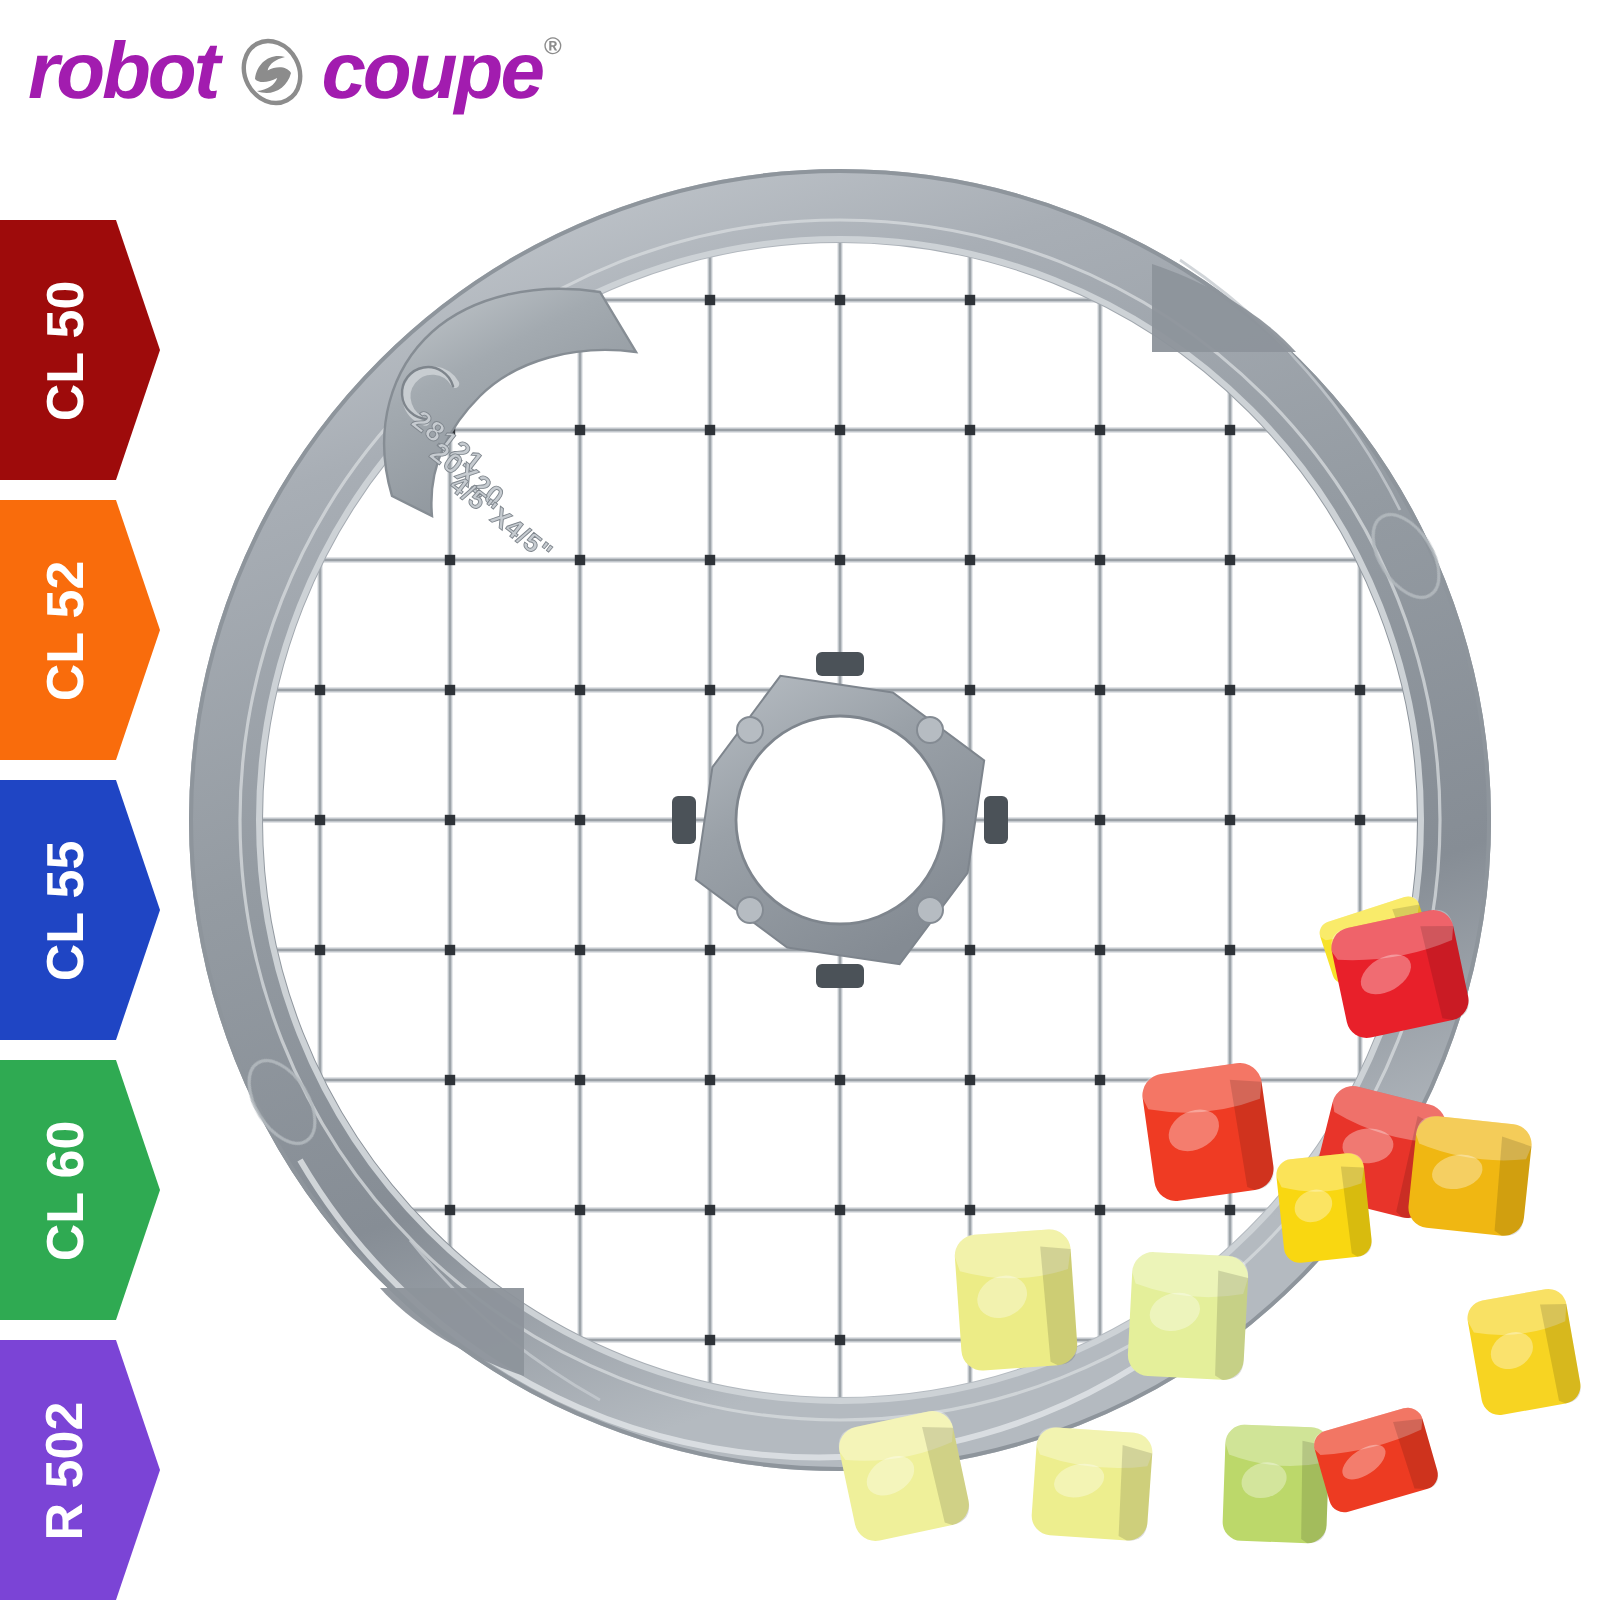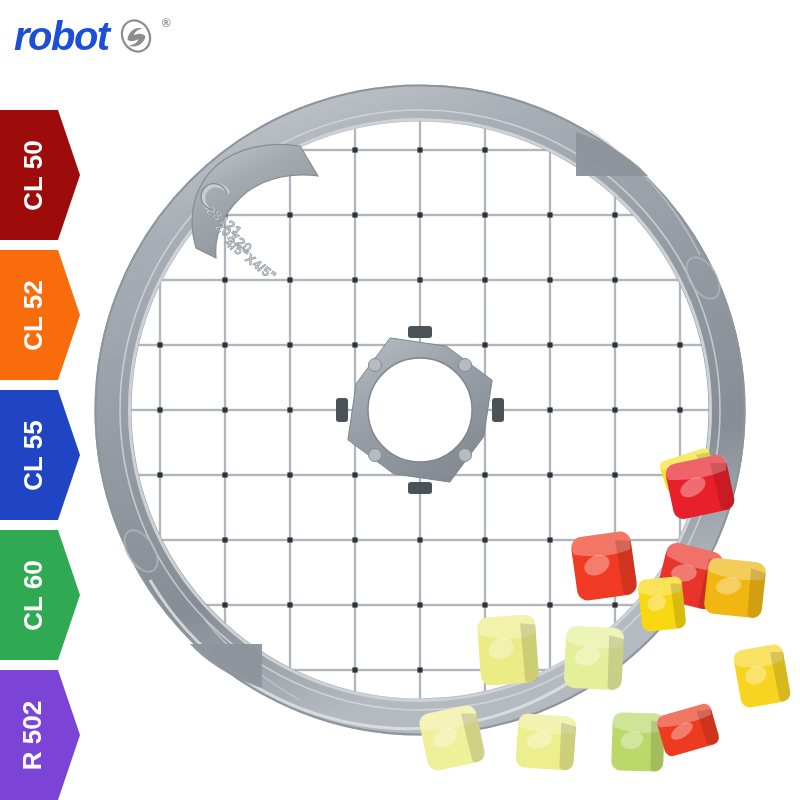--- a/index.html
+++ b/index.html
@@ -12,21 +12,21 @@
   .stage{position:absolute;inset:0;width:800px;height:800px;}
 
   
   .logo{
     position:absolute;left:14px;top:14px;
     display:flex;align-items:center;height:44px;
     user-select:none;
   }
   .logo-word{
     font-size:40px;font-weight:bold;font-style:italic;
-    color:#1d4ed8;letter-spacing:-1.5px;line-height:1;
+    color:#a21caf;letter-spacing:-1.5px;line-height:1;
   }
   .logo-mark{
     position:relative;width:42px;height:34px;margin:0 4px 0 6px;
   }
   .logo-reg{
     font-size:12px;font-weight:bold;color:#8c8c8c;
     align-self:flex-start;margin-top:2px;margin-left:1px;
   }
 
   
@@ -55,20 +55,21 @@
   <div class="logo">
     <span class="logo-word">robot</span>
     <span class="logo-mark">
       <svg width="42" height="34" viewBox="0 0 42 34">
         <ellipse cx="21" cy="17" rx="13.5" ry="16" fill="none" stroke="#8c8c8c" stroke-width="2.2" transform="rotate(-28 21 17)"></ellipse>
         <path d="M12.5 20.5 C13.5 12.5, 20 7.5, 27.5 9.5 C23 10.5, 19.5 13, 18.8 16.2
                  C23.5 13.8, 28.5 14.2, 30.5 17.5 C28.5 25.5, 20.5 29.5, 13.5 26.5
                  C18.5 26, 22.5 23.5, 23.6 20 C19 22.5, 14.5 22.8, 12.5 20.5 Z" fill="#8c8c8c"></path>
       </svg>
     </span>
+    <span class="logo-word">coupe</span>
     <span class="logo-reg">®</span>
   </div>
 
   <div class="tags">
     <div class="tag" style="background: rgb(158, 11, 11);">
       <span class="tag-label">CL 50</span>
     </div>
     <div class="tag" style="background: rgb(249, 108, 12);">
       <span class="tag-label">CL 52</span>
     </div>

